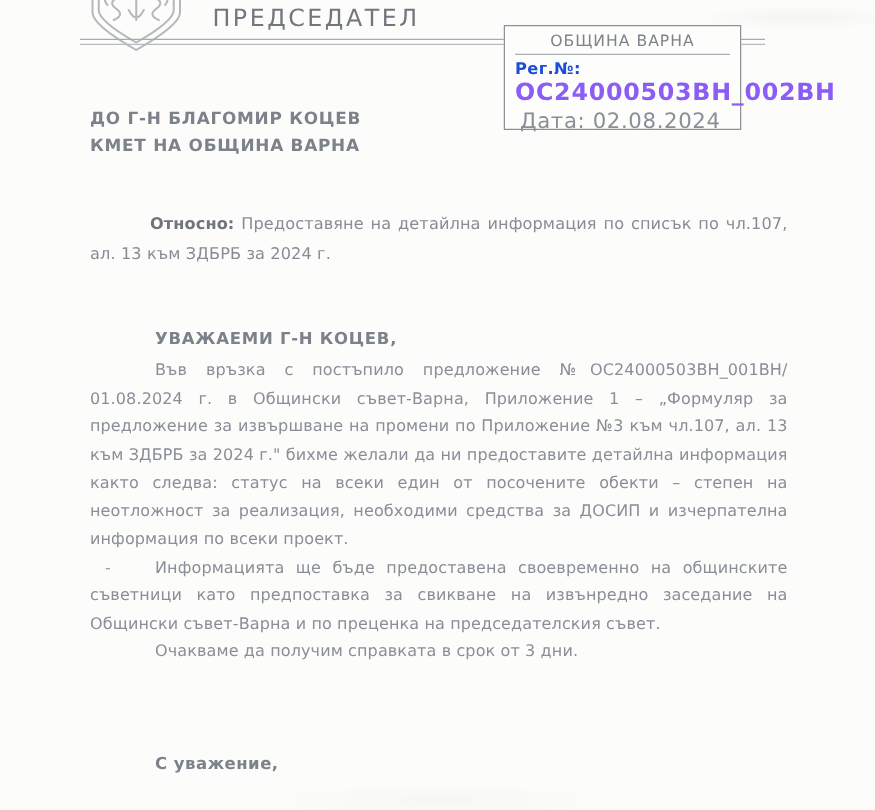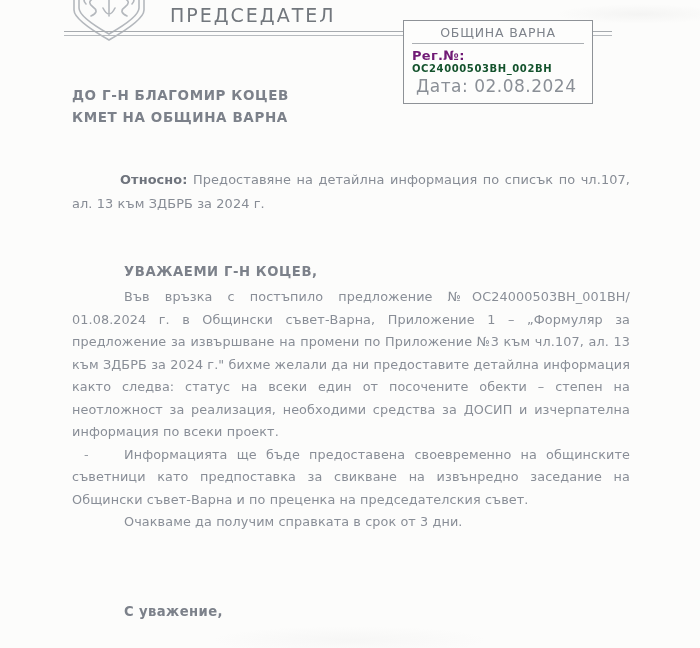--- a/index.html
+++ b/index.html
@@ -26,22 +26,22 @@
   
   .stamp{
     position:absolute;left:403px;top:20px;width:190px;height:84px;
     background:#fdfdfc;border:1.5px solid #8e9297;z-index:5;
     box-sizing:border-box;padding:4px 8px 0 8px;
   }
   .stamp-org{
     text-align:center;font-size:12.5px;color:#7e838b;letter-spacing:0.8px;
     padding-bottom:3px;border-bottom:1px solid #abafb3;
   }
-  .stamp-reg-label{margin-top:4px;font-size:13px;font-weight:bold;color:#701a75;letter-spacing:0.3px;}
-  .stamp-reg-number{font-size:10px;font-weight:bold;color:#14532d;letter-spacing:0.6px;}
+  .stamp-reg-label{margin-top:4px;font-size:13px;font-weight:bold;color:#1d4ed8;letter-spacing:0.3px;}
+  .stamp-reg-number{font-size:19px;font-weight:bold;color:#8b5cf6;letter-spacing:0.6px;}
   .stamp-date{margin-top:2px;margin-left:4px;font-size:17px;color:#8a8f96;letter-spacing:0.5px;}
 
   
   .recipient{
     position:absolute;left:72px;top:84px;
     font-size:13.5px;font-weight:bold;color:#7c818a;letter-spacing:0.6px;line-height:22px;
   }
   .subject{
     position:absolute;left:72px;top:168px;width:558px;
     font-size:12.9px;color:#878c95;line-height:24px;letter-spacing:0.1px;

